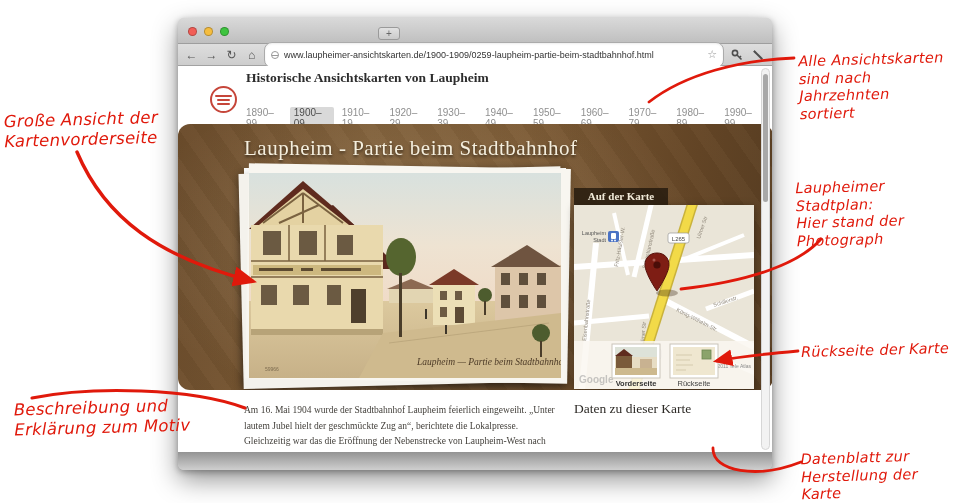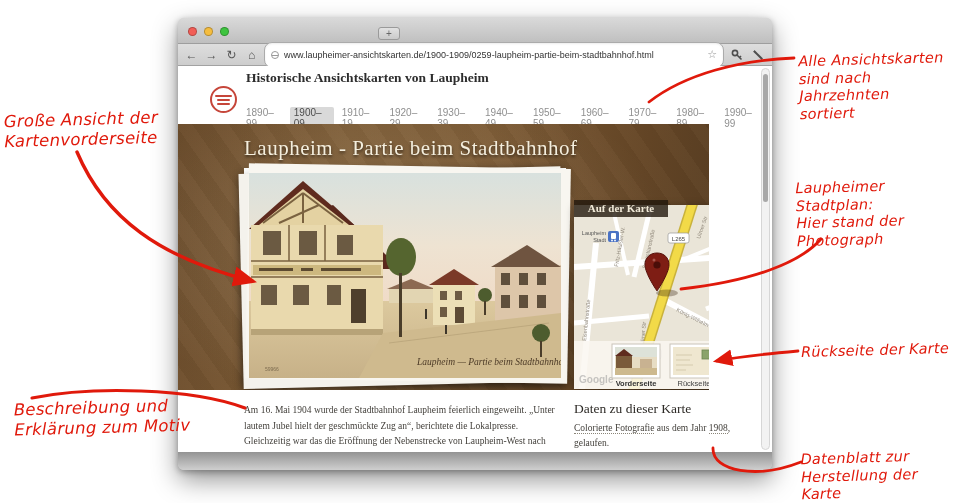--- a/index.html
+++ b/index.html
@@ -50,37 +50,37 @@
   .stamp { position:absolute; left:32px; top:20px; width:27px; height:27px; border-radius:50%;
            border:2px solid #c6463a; display:flex; flex-direction:column; align-items:center; justify-content:center; gap:2px; }
   .stamp i { display:block; width:13px; height:2px; background:#c6463a; border-radius:1px; }
   .stamp i:first-child { width:17px; }
   .site-title { position:absolute; left:68px; top:4px; font-family:"Liberation Serif", serif;
                 font-weight:bold; font-size:13.5px; color:#2d2d2d; }
   .decades { position:absolute; left:68px; top:41px; display:flex; gap:12px;
              font-size:10px; color:#8f8f8f; }
   .decade.active { background:#d9d9d9; color:#4c4c4c; border-radius:2px; padding:0 4px; margin:0 -4px; }
 
-  .hero { position:absolute; top:58px; left:0; width:531px; height:266px;
+  .hero { position:absolute; top:58px; left:0; width:595px; height:266px;
           background:
             radial-gradient(ellipse 420px 240px at 40% 45%, rgba(255,245,220,.14), rgba(0,0,0,0) 70%),
             linear-gradient(100deg, #6b4c2b 0%, #7d5c36 30%, #7a5832 55%, #654626 82%, #573d22 100%);
-          overflow:hidden; }
+          overflow:hidden;border-radius:12px; }
   .hero:after { content:""; position:absolute; inset:0;
           background:repeating-linear-gradient(55deg, rgba(255,255,255,.02) 0 14px, rgba(0,0,0,.03) 14px 30px); }
   .hero-title { position:absolute; left:66px; top:12px; font-family:"Liberation Serif", serif;
                 font-size:21px; color:#f4eedd; letter-spacing:.5px; text-shadow:0 2px 3px rgba(0,0,0,.55); z-index:3; }
   .postcard { position:absolute; left:66px; top:44px; width:322px; height:215px; background:#fdfdfb;
               padding:5px; box-shadow:0 4px 10px rgba(0,0,0,.45); z-index:2; }
   .postcard:before { content:""; position:absolute; inset:0; background:#f4f2ec; transform:rotate(-1.4deg) translate(-3px,2px);
                      z-index:-1; box-shadow:0 3px 8px rgba(0,0,0,.35); }
   .postcard:after { content:""; position:absolute; inset:0; background:#f8f6f0; transform:rotate(1deg) translate(3px,-2px); z-index:-1; }
   .postcard svg { display:block; }
 
-  .map-panel-title { position:absolute; left:396px; top:76px; width:94px; height:17px; z-index:3;
+  .map-panel-title { position:absolute; left:396px; top:64px; width:94px; height:17px; z-index:3;
                      background:rgba(34,24,12,.8); color:#f1ead8; font-family:"Liberation Serif", serif;
                      font-weight:bold; font-size:11px; line-height:17px; text-align:center; }
   .mapbox { position:absolute; left:396px; top:81px; width:180px; height:184px; z-index:2;
             box-shadow:0 2px 8px rgba(0,0,0,.4); }
 
   .textrow { position:absolute; top:324px; left:0; right:12px; bottom:0; background:#fff; }
   .desc { position:absolute; left:66px; top:13px; width:322px; font-family:"Liberation Serif", serif;
           font-size:9.5px; line-height:15.5px; color:#44413c; }
   .daten-h { position:absolute; left:396px; top:11px; font-family:"Liberation Serif", serif;
              font-weight:normal; font-size:13.5px; color:#2d2a26; }
@@ -310,21 +310,20 @@
             </g>
             <text x="62" y="181" text-anchor="middle" font-size="7.5" font-weight="bold" fill="#333">Vorderseite</text>
             <text x="120" y="181" text-anchor="middle" font-size="7.5" fill="#444">Rückseite</text>
           </svg>
         </div>
       </div>
 
       <div class="textrow">
         <p class="desc">Am 16. Mai 1904 wurde der Stadtbahnhof Laupheim feierlich eingeweiht. „Unter lautem Jubel hielt der geschmückte Zug an“, berichtete die Lokalpresse. Gleichzeitig war das die Eröffnung der Nebenstrecke von Laupheim-West nach Schwendi.</p>
         <div class="daten-h">Daten zu dieser Karte</div>
-        <p class="daten-p"><span class="lnk">Colorierte Fotografie</span><span> aus dem Jahr </span><span class="lnk">1908</span><span>, gelaufen.</span></p>
       </div>
 
       <div class="scrolltrack">
         <div class="scrollthumb"></div>
       </div>
     </div>
 
     <div class="bottombar"></div>
   </div>
 

